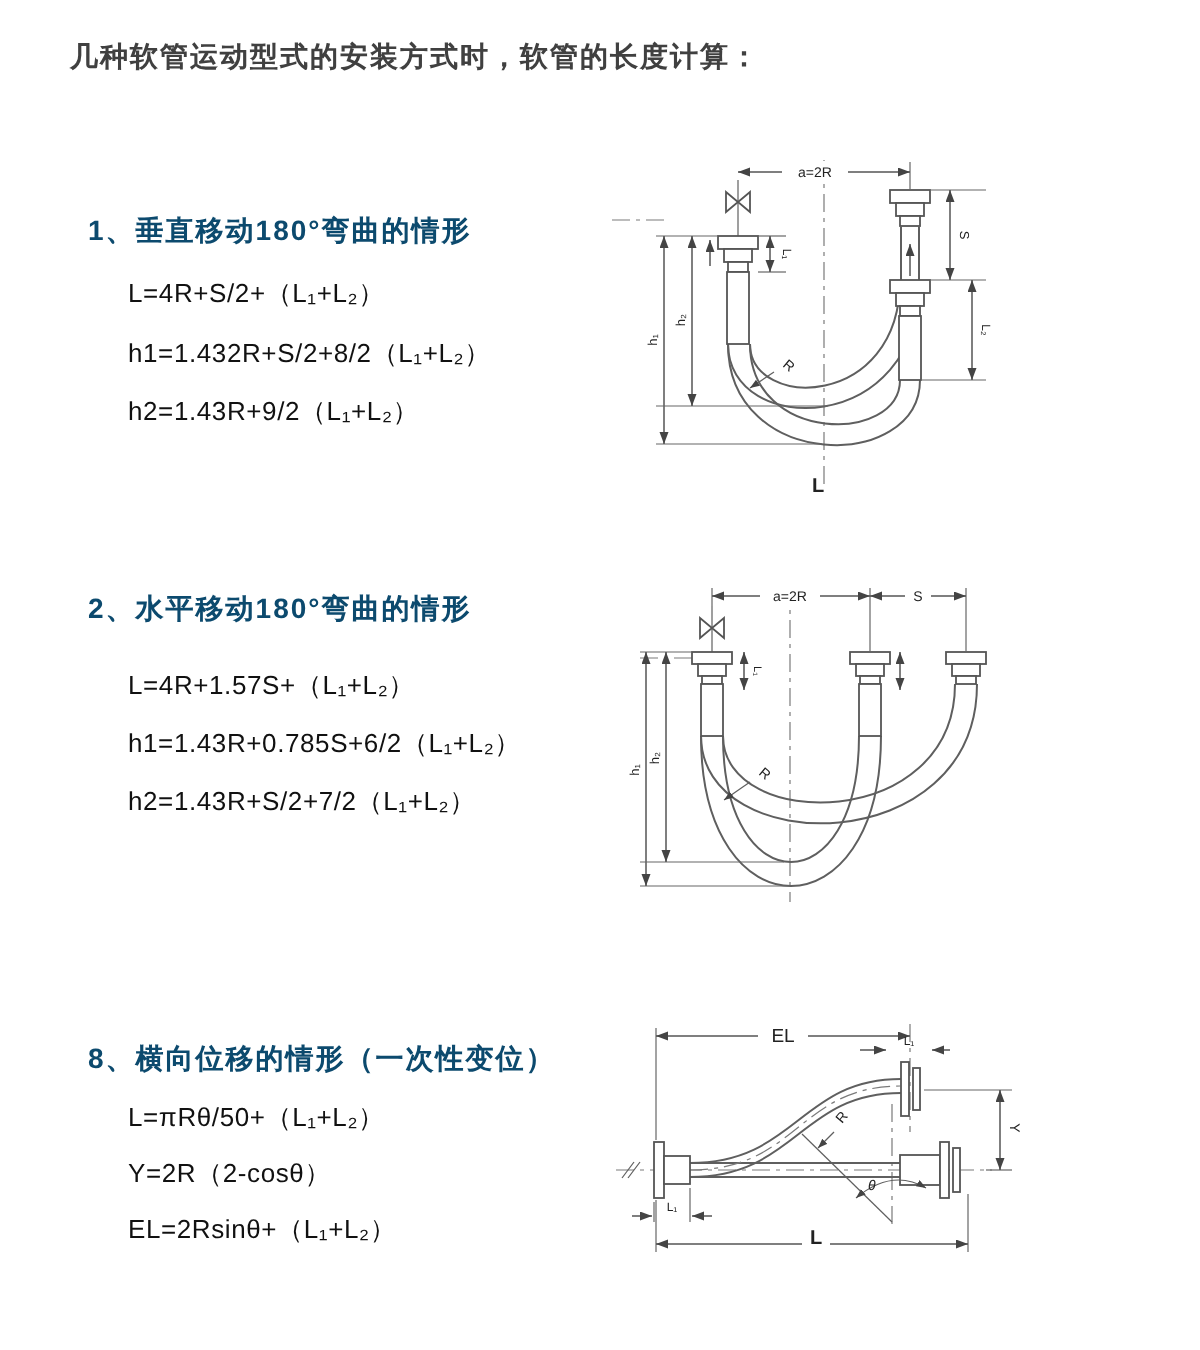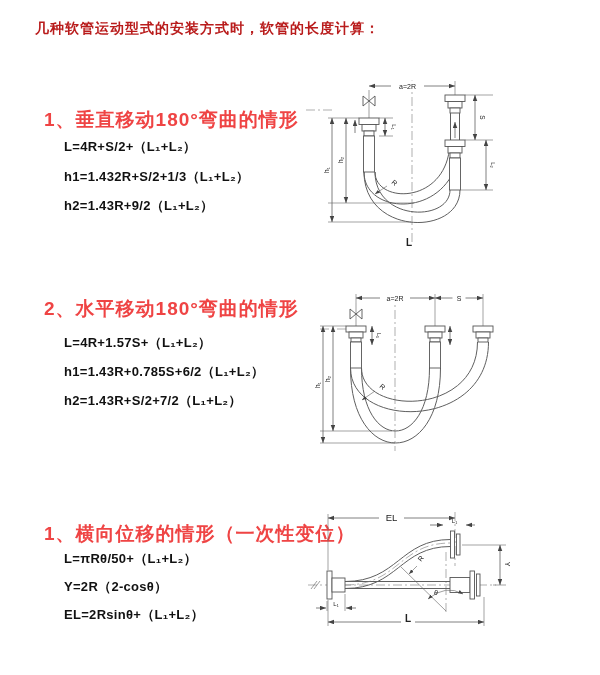--- a/index.html
+++ b/index.html
@@ -2,48 +2,48 @@
 <html><head>
 <meta charset="utf-8">
 <style>
   html,body{margin:0;padding:0;}
   body{
     width:600px;height:675px;position:relative;background:#ffffff;
     font-family:"Liberation Sans","DejaVu Sans",sans-serif;color:#1a1a1a;
     overflow:hidden;
   }
   .abs{position:absolute;}
-  .doc-title{left:35px;top:20px;font-size:14px;font-weight:600;letter-spacing:1px;color:#b91c1c;}
-  .sec-heading{font-size:19px;font-weight:600;letter-spacing:1px;color:#ef4444;text-align:center;}
-  .formula{font-size:13px;letter-spacing:0.3px;color:#111;font-weight:bold;}
+  .doc-title{left:35px;top:20px;font-size:14px;font-weight:600;letter-spacing:1px;color:#404040;}
+  .sec-heading{font-size:14px;font-weight:600;letter-spacing:1px;color:#0c4a6e;text-align:center;}
+  .formula{font-size:13px;letter-spacing:0.3px;color:#111;}
   svg{position:absolute;overflow:visible;}
   svg text{font-family:"Liberation Sans","DejaVu Sans",sans-serif;fill:#222;}
   .dim{stroke:#555;stroke-width:0.75;fill:none;}
   .ext{stroke:#666;stroke-width:0.6;fill:none;}
   .hose{stroke:#5f5f5f;stroke-width:1;fill:none;}
   .fit{stroke:#555;stroke-width:0.9;fill:#ffffff;}
   .cl{stroke:#7a7a7a;stroke-width:0.6;fill:none;stroke-dasharray:9 3 2 3;}
   .thin{stroke:#5f5f5f;stroke-width:0.6;fill:none;}
 </style>
 </head>
 <body>
 
 <div class="abs doc-title">几种软管运动型式的安装方式时，软管的长度计算：</div>
 
 <div class="abs sec-heading" style="left:44px;top:107px">1、垂直移动180°弯曲的情形</div>
 <div class="abs formula" style="left:64px;top:138px">L=4R+S/2+（L₁+L₂）</div>
-<div class="abs formula" style="left:64px;top:168px">h1=1.432R+S/2+1/3（L₁+L₂）</div>
+<div class="abs formula" style="left:64px;top:168px">h1=1.432R+S/2+8/2（L₁+L₂）</div>
 <div class="abs formula" style="left:64px;top:197px">h2=1.43R+9/2（L₁+L₂）</div>
 
 <div class="abs sec-heading" style="left:44px;top:296px">2、水平移动180°弯曲的情形</div>
 <div class="abs formula" style="left:64px;top:334px">L=4R+1.57S+（L₁+L₂）</div>
 <div class="abs formula" style="left:64px;top:363px">h1=1.43R+0.785S+6/2（L₁+L₂）</div>
 <div class="abs formula" style="left:64px;top:392px">h2=1.43R+S/2+7/2（L₁+L₂）</div>
 
-<div class="abs sec-heading" style="left:44px;top:521px">1、横向位移的情形（一次性变位）</div>
+<div class="abs sec-heading" style="left:44px;top:521px">8、横向位移的情形（一次性变位）</div>
 <div class="abs formula" style="left:64px;top:550px">L=πRθ/50+（L₁+L₂）</div>
 <div class="abs formula" style="left:64px;top:578px">Y=2R（2-cosθ）</div>
 <div class="abs formula" style="left:64px;top:606px">EL=2Rsinθ+（L₁+L₂）</div>
 
 <svg style="left:303px;top:70px" width="290" height="190" viewBox="0 0 290 190">
   <defs>
     <marker id="m1" markerWidth="9" markerHeight="7" refX="8" refY="3" orient="auto-start-reverse">
       <path d="M0,0 L8,3 L0,6 Z" fill="#444"></path>
     </marker>
     <pattern id="braid1" width="4" height="4" patternUnits="userSpaceOnUse">

